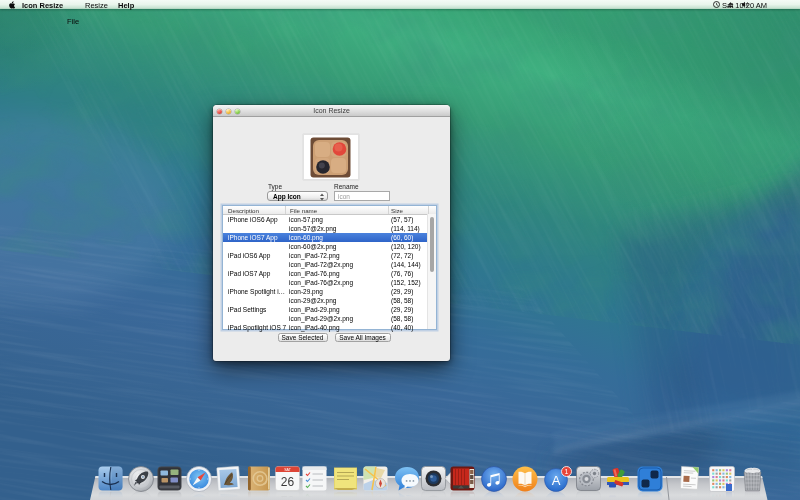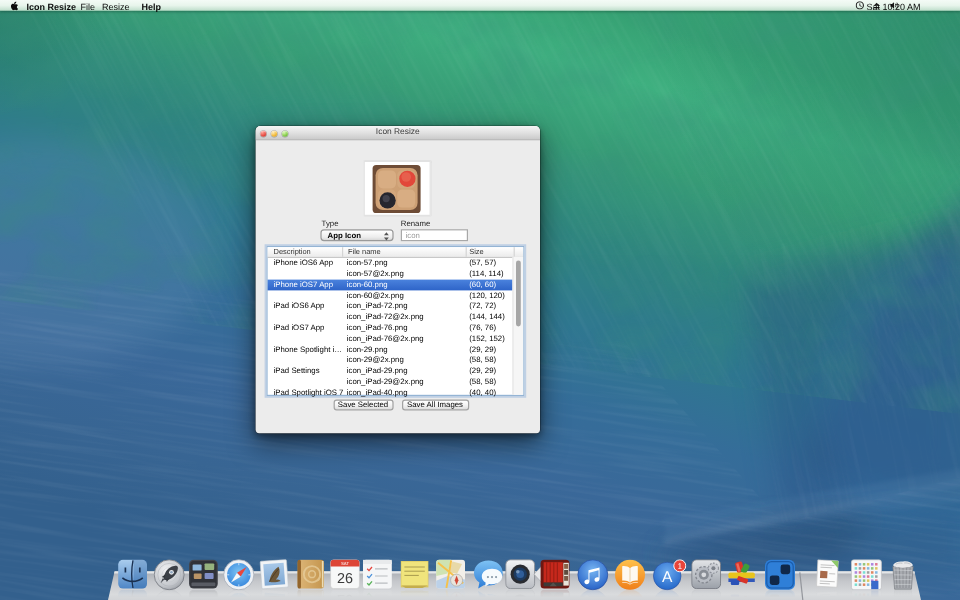--- a/index.html
+++ b/index.html
@@ -146,21 +146,21 @@
     </g>
       </g>
   </svg>
 
   <div id="menubar">
     <svg class="it" style="left:8.5px;top:1px" width="6.5" height="7.5" viewBox="0 0 13 15">
       <path d="M9.2 0.3 C9.3 1.4 8.9 2.5 8.2 3.3 C7.5 4.1 6.4 4.7 5.4 4.6 C5.3 3.5 5.8 2.5 6.4 1.8 C7.1 1 8.3 0.4 9.2 0.3 Z" fill="#0c0c0c"></path>
       <path d="M9.0 4.9 C10.3 4.9 11.3 5.6 11.9 6.6 C10.8 7.3 10.1 8.3 10.1 9.6 C10.1 11 11 12.1 12.1 12.6 C11.6 13.7 10.7 14.9 9.6 14.9 C8.6 14.9 8.2 14.3 7.0 14.3 C5.8 14.3 5.3 14.9 4.4 14.9 C3.3 14.9 2.2 13.6 1.5 12.5 C0.3 10.6 -0.2 8.1 0.7 6.4 C1.4 5.2 2.6 4.4 3.9 4.4 C5.0 4.4 5.7 5.0 6.6 5.0 C7.4 5.0 7.9 4.9 9.0 4.9 Z" fill="#0c0c0c"></path>
     </svg>
     <span class="it" style="left:22px;font-weight:bold;">Icon Resize</span>
-    <span class="it" style="left:67px;">File</span>
+    <span class="it" style="left:67px;margin-top:16px;">File</span>
     <span class="it" style="left:85px;">Resize</span>
     <span class="it" style="left:118px;font-weight:bold;">Help</span>
     <svg class="it" style="left:713px;top:1px" width="38" height="7" viewBox="0 0 38 7">
       <circle cx="3.5" cy="3.5" r="3" fill="none" stroke="#1a1a1a" stroke-width="0.9"></circle>
       <path d="M3.5 1.8 L3.5 3.7 L5 4.4" stroke="#1a1a1a" stroke-width="0.7" fill="none"></path>
       <path d="M15 3.8 L17.5 1.2 L20 3.8 Z" fill="#1a1a1a"></path>
       <rect x="15" y="4.8" width="5" height="1.1" fill="#1a1a1a"></rect>
       <path d="M29 2.3 L30.3 2.3 L32 0.8 L32 6.2 L30.3 4.7 L29 4.7 Z" fill="#1a1a1a"></path>
       <path d="M33 2 Q34 3.5 33 5 M34.4 1.2 Q35.9 3.5 34.4 5.8" stroke="#1a1a1a" stroke-width="0.65" fill="none"></path>
     </svg>

